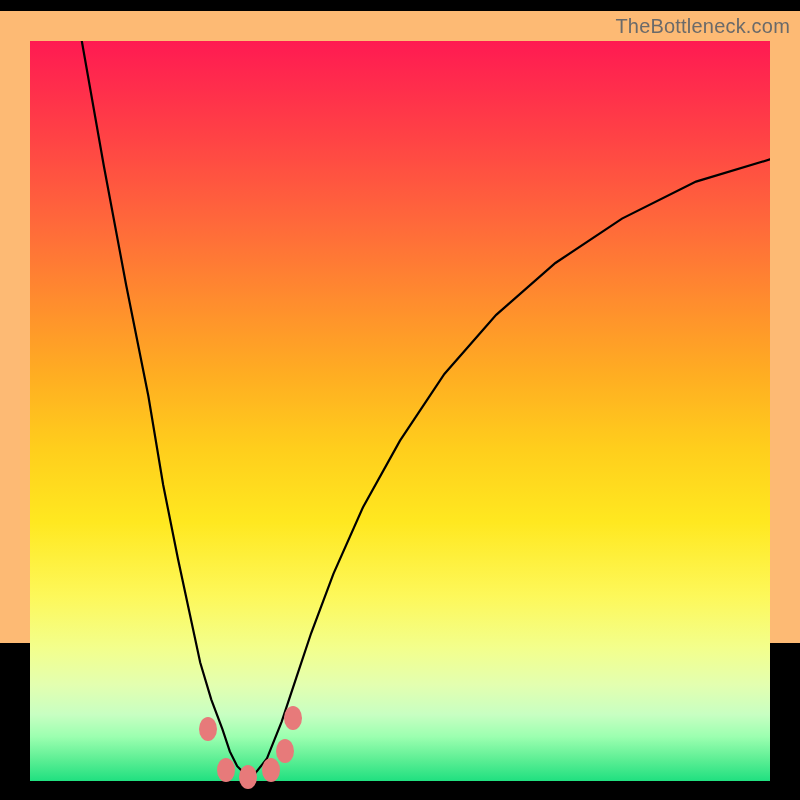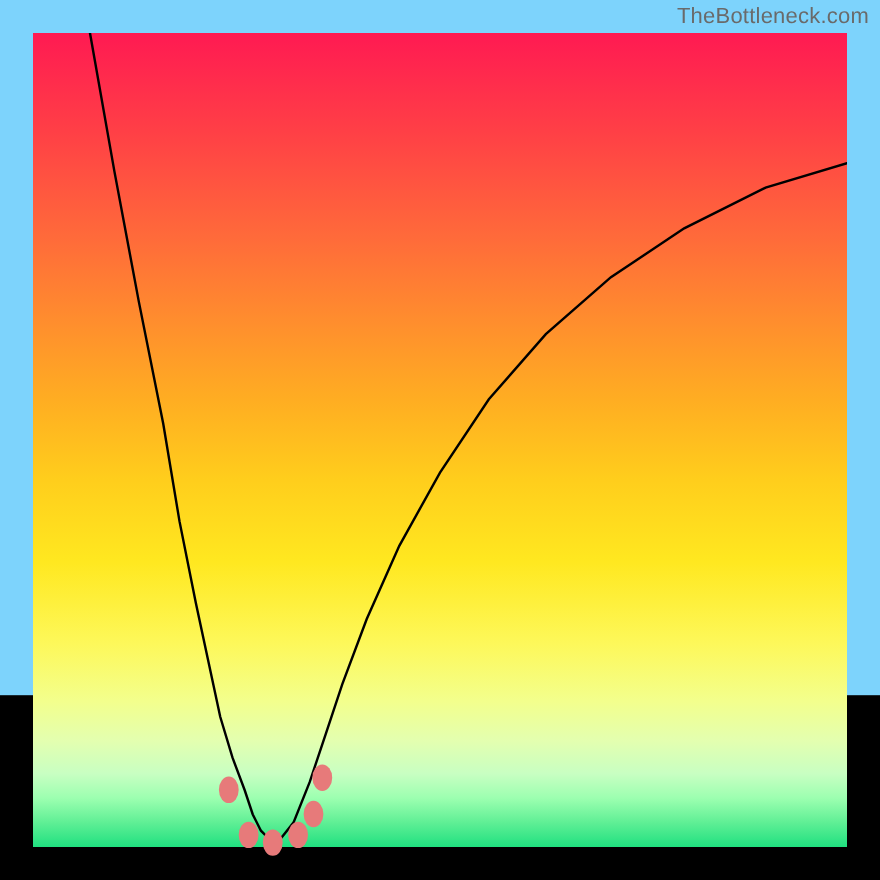--- a/index.html
+++ b/index.html
@@ -6,24 +6,24 @@
     margin: 0;
     padding: 0;
     width: 800px;
     height: 800px;
     background: #000;
     overflow: hidden;
   }
   .frame {
     position: absolute;
     left: 0;
-    top: 0;
+    top: 11px;
     width: 800px;
     height: 632px;
-    background: #7dd3fc;
+    background: #fdba74;
   }
   .plot {
     position: absolute;
     left: 30px;
     top: 30px;
     width: 740px;
     height: 740px;
     background: linear-gradient(to bottom,
       #ff1a52 0%,
       #ff3f46 12%,

